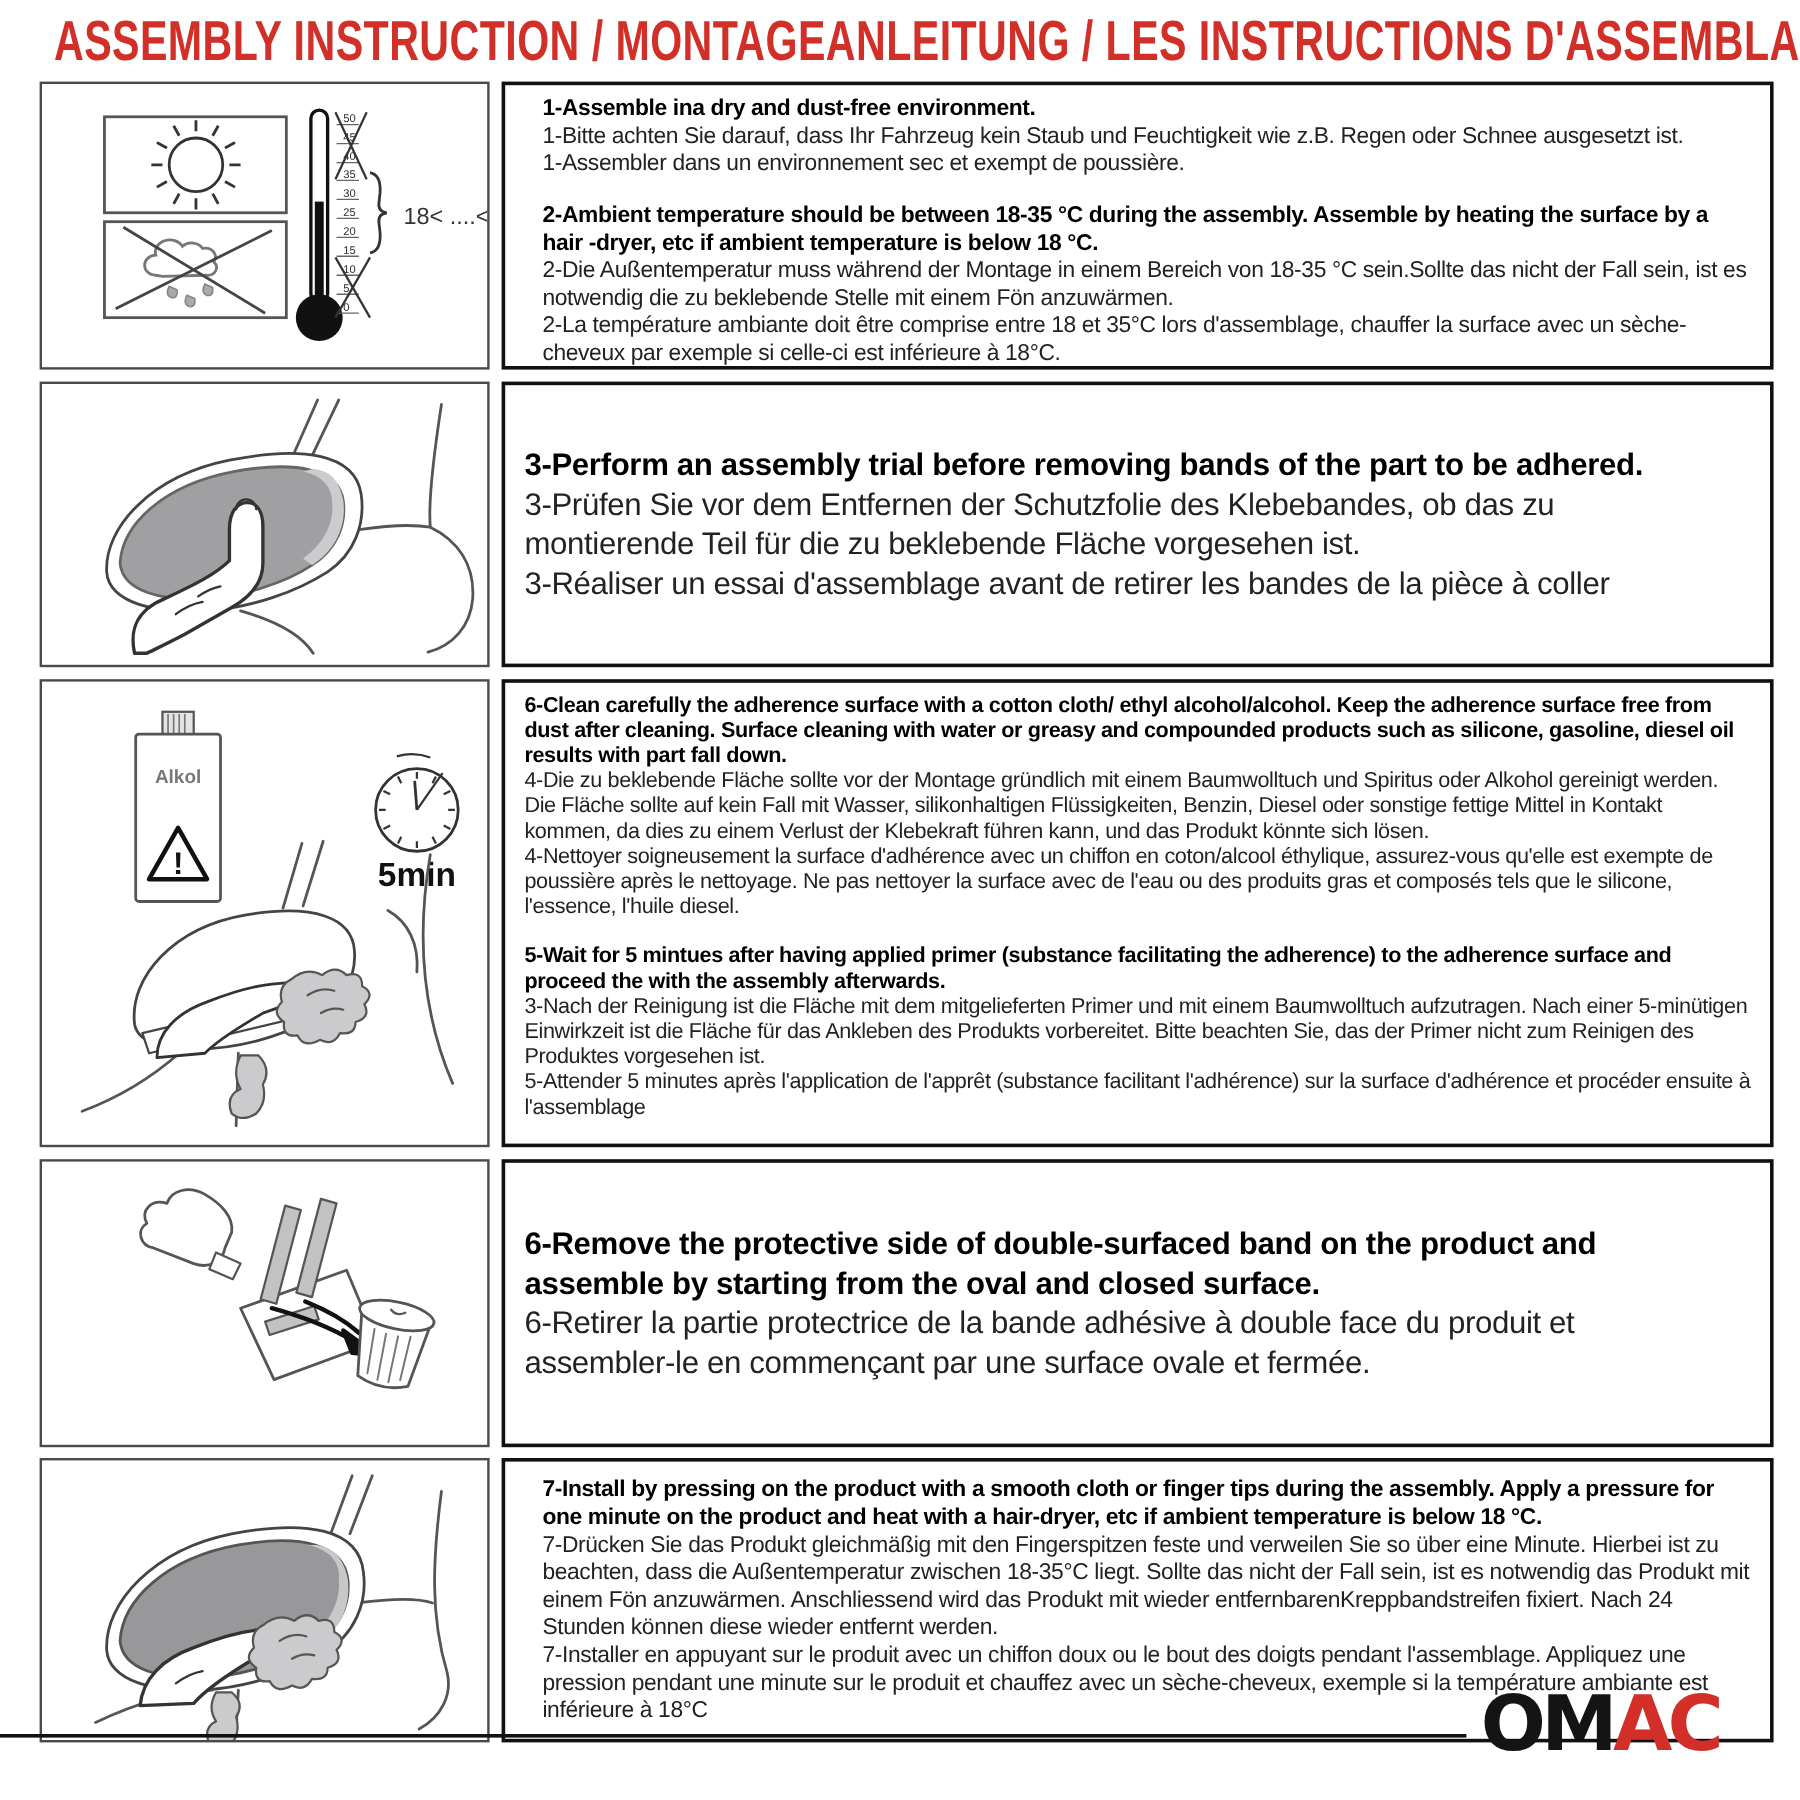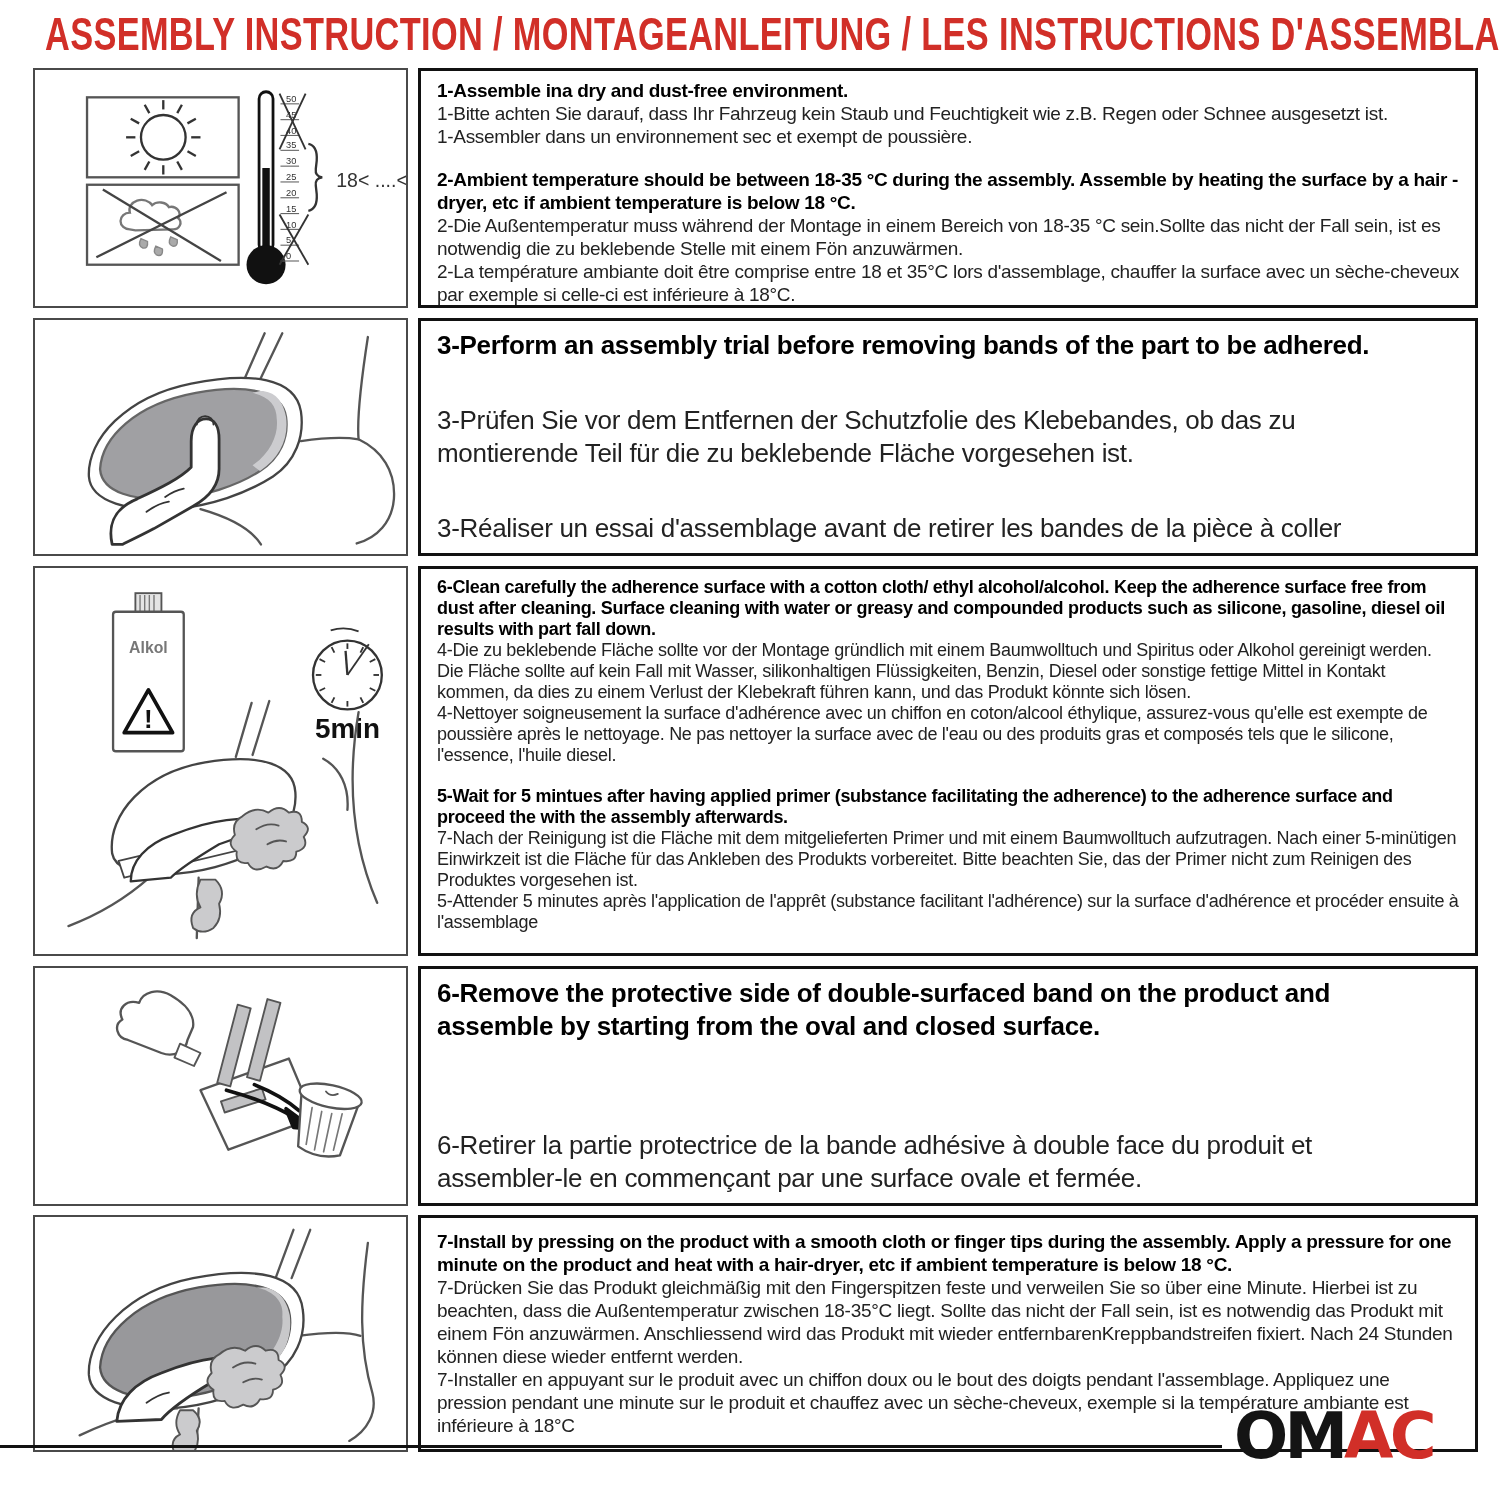--- a/index.html
+++ b/index.html
@@ -21,23 +21,23 @@
   .illus{
     position:absolute;left:33px;top:0;width:375px;height:100%;
     border:2px solid #4a4a4a;box-sizing:border-box;background:#fff;padding-left:26px;
   }
   .illus svg{width:100%;height:100%;display:block;}
   .textbox{
     position:absolute;left:418px;top:0;width:1060px;height:100%;
     border:3px solid #111;box-sizing:border-box;background:#fff;
     padding:8px 16px;
   }
-  .textbox.center{display:flex;flex-direction:column;justify-content:space-between;}
+  .textbox.center{display:flex;flex-direction:column;justify-content:center;}
   .textbox p{margin:0;letter-spacing:-0.3px;}
-  .text-md p{font-size:19px;line-height:23px;}
+  .text-md p{font-size:19px;line-height:23px;margin-left:15px;}
   .text-sm p{font-size:18px;line-height:21px;}
   .text-lg p{font-size:26px;line-height:33px;}
   .narrow p{max-width:975px;}
   p.b{font-weight:bold;color:#000;}
   p.gap{margin-top:20px;}
   .pad-top{padding-top:12px;}
   .footer-line{position:absolute;left:0;top:1445px;width:1222px;height:3px;background:#111;}
   .logo{position:absolute;left:1234px;top:1398px;width:240px;height:78px;}
   .logo svg{width:100%;height:100%;display:block;}
   .logo text{font-family:"DejaVu Sans",sans-serif;font-weight:bold;font-size:66px;letter-spacing:-4px;}
@@ -208,21 +208,21 @@
         <path d="M222 282 q10 -6 20 -3" stroke="#555" stroke-width="2"></path>
         <path d="M150 320 q-8 16 0 30 q-14 6 -8 22 q10 8 22 0 q10 -10 6 -26 q8 -14 -4 -26 z" fill="#cbcbcd" stroke="#555" stroke-width="2"></path>
       </g>
     </svg>
   </div>
   <div class="textbox text-sm">
     <p class="b">6-Clean carefully the adherence surface with a cotton cloth/ ethyl alcohol/alcohol. Keep the adherence surface free from dust after cleaning. Surface cleaning with water or greasy and compounded products such as silicone, gasoline, diesel oil results with part fall down.</p>
     <p>4-Die zu beklebende Fläche sollte vor der Montage gründlich mit einem Baumwolltuch und Spiritus oder Alkohol gereinigt werden. Die Fläche sollte auf kein Fall mit Wasser, silikonhaltigen Flüssigkeiten, Benzin, Diesel oder sonstige fettige Mittel in Kontakt kommen, da dies zu einem Verlust der Klebekraft führen kann, und das Produkt könnte sich lösen.</p>
     <p>4-Nettoyer soigneusement la surface d'adhérence avec un chiffon en coton/alcool éthylique, assurez-vous qu'elle est exempte de poussière après le nettoyage. Ne pas nettoyer la surface avec de l'eau ou des produits gras et composés tels que le silicone, l'essence, l'huile diesel.</p>
     <p class="b gap">5-Wait for 5 mintues after having applied primer (substance facilitating the adherence) to the adherence surface and proceed the with the assembly afterwards.</p>
-    <p>7-Nach der Reinigung ist die Fläche mit dem mitgelieferten Primer und mit einem Baumwolltuch aufzutragen. Nach einer 5-minütigen Einwirkzeit ist die Fläche für das Ankleben des Produkts vorbereitet. Bitte beachten Sie, das der Primer nicht zum Reinigen des Produktes vorgesehen ist.</p>
+    <p>3-Nach der Reinigung ist die Fläche mit dem mitgelieferten Primer und mit einem Baumwolltuch aufzutragen. Nach einer 5-minütigen Einwirkzeit ist die Fläche für das Ankleben des Produkts vorbereitet. Bitte beachten Sie, das der Primer nicht zum Reinigen des Produktes vorgesehen ist.</p>
     <p>5-Attender 5 minutes après l'application de l'apprêt (substance facilitant l'adhérence) sur la surface d'adhérence et procéder ensuite à l'assemblage</p>
   </div>
 </div>
 
 <div class="row r4">
   <div class="illus">
     <svg viewBox="0 0 371 231">
       <g fill="none" stroke="#555" stroke-width="2.5" stroke-linecap="round" stroke-linejoin="round">
         <path d="M118 18 C104 10 88 14 84 26 C70 22 60 32 66 44 C56 50 60 64 72 66 L108 80 C122 85 134 78 136 66 L142 52 C144 38 132 26 118 18 Z" fill="#fff"></path>
         <path d="M128 70 l22 10 l-7 14 l-21 -9 z" fill="#fff" stroke="#555" stroke-width="2"></path>

